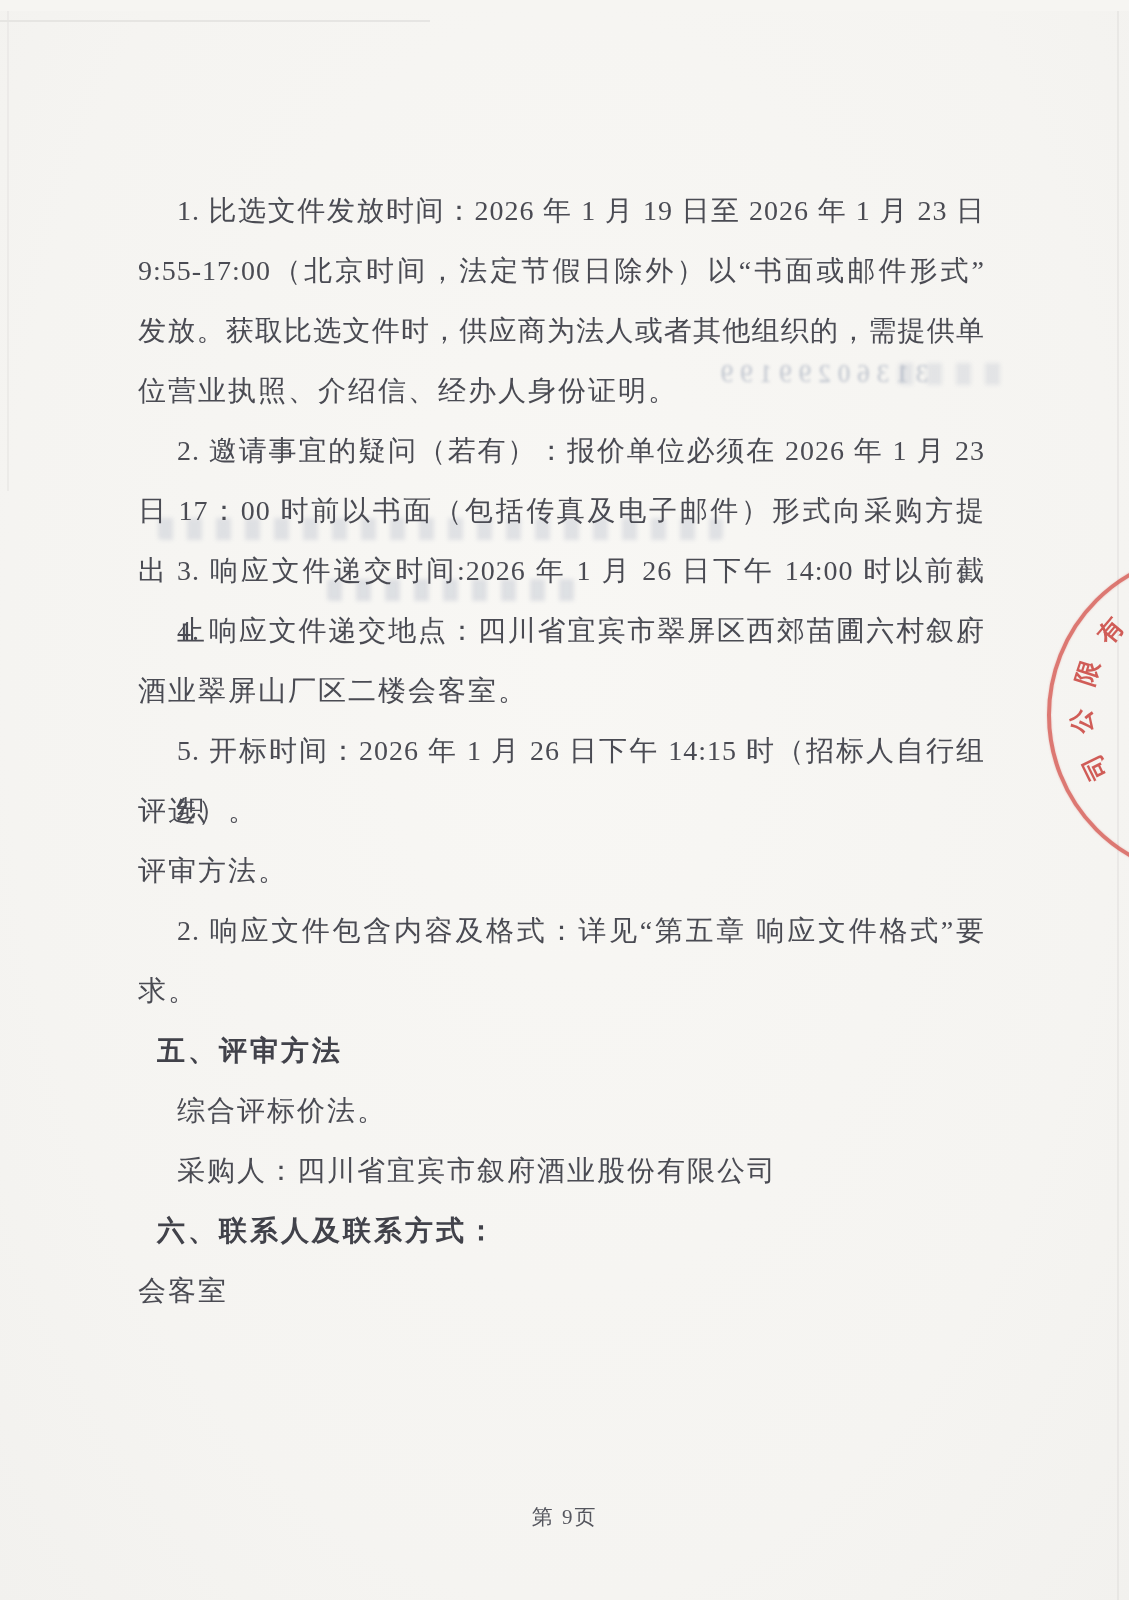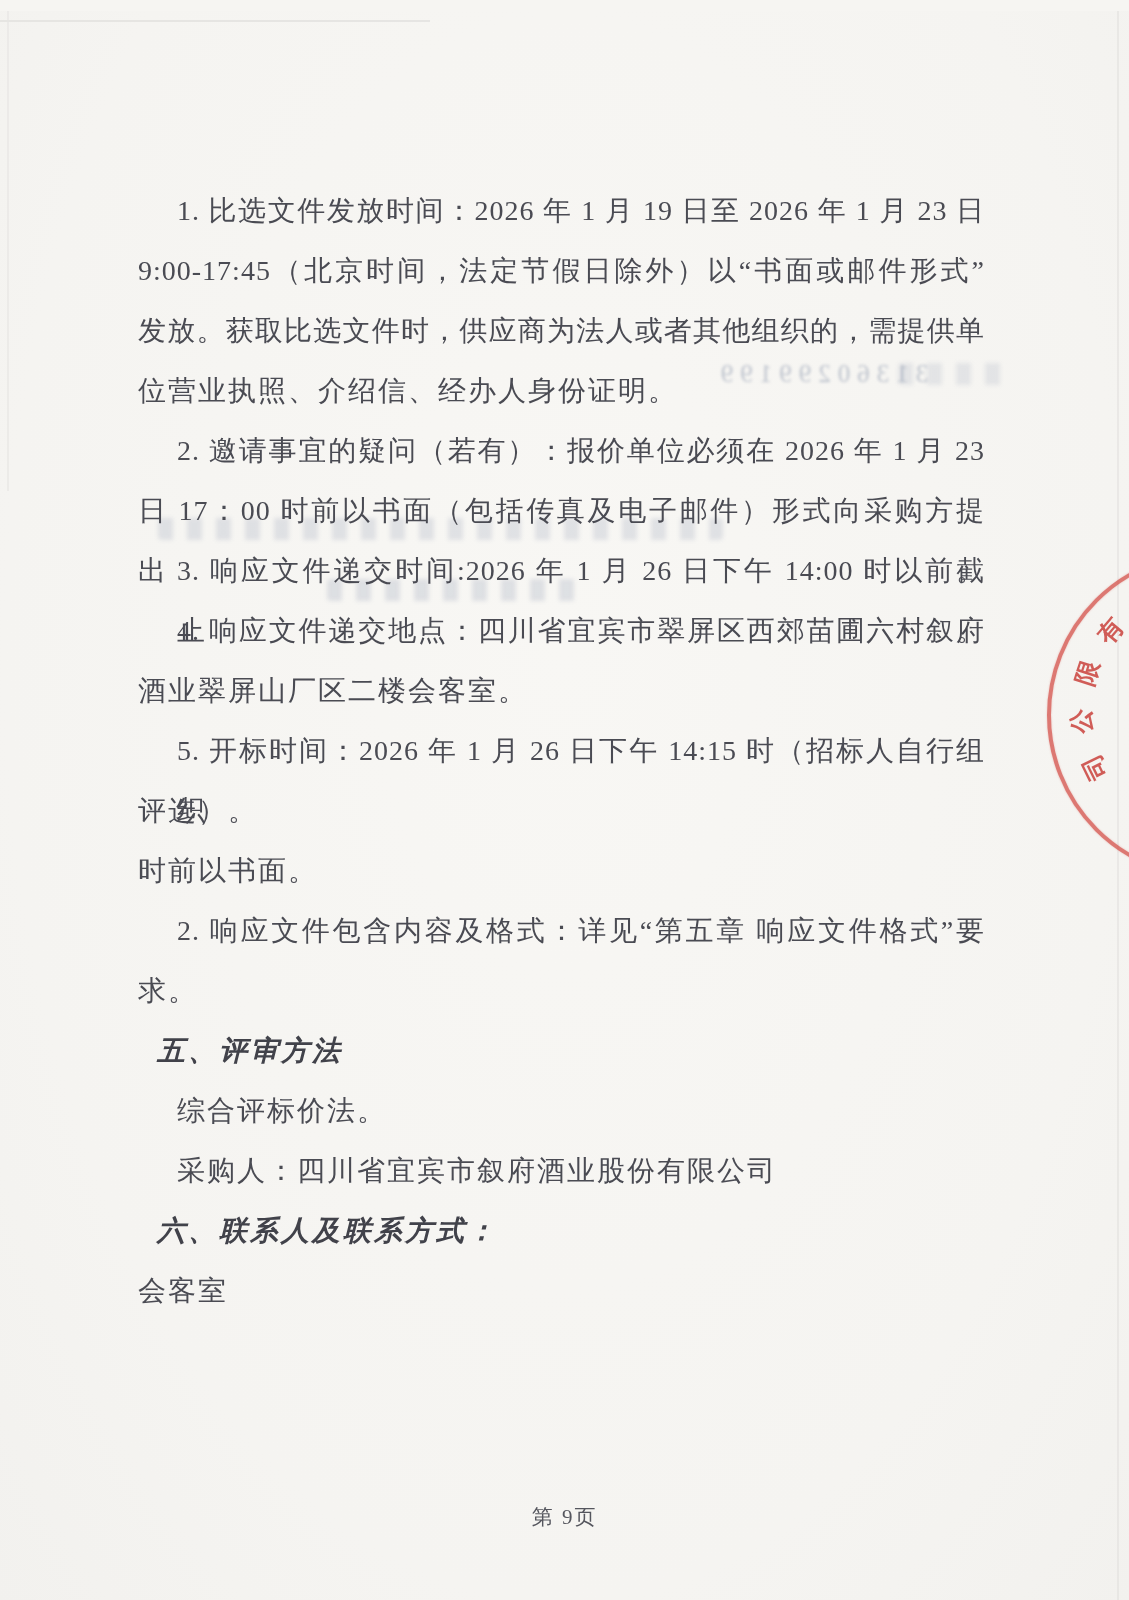--- a/index.html
+++ b/index.html
@@ -28,21 +28,21 @@
   }
   .line.wrap{white-space:normal;}
   .line.justify{
     white-space:normal;
     text-align:justify;
     text-align-last:justify;
     letter-spacing:1px;
   }
   .line.indent-para{padding-left:39px;}
   .line.indent-heading{padding-left:19px;}
-  .line.bold{font-weight:bold;color:#41424a;letter-spacing:3px;font-style:italic;}
+  .line.bold{font-weight:bold;color:#41424a;letter-spacing:3px;}
 
   .footer{
     position:absolute;left:0;top:1492px;width:100%;
     text-align:center;font-size:21px;letter-spacing:2px;color:#55565e;
   }
 
   
   .stamp-ring{
     position:absolute;left:1047px;top:540px;width:320px;height:320px;
     border-radius:50%;
@@ -87,31 +87,31 @@
   <div class="edge-left"></div>
   <div class="edge-right"></div>
 
   <div class="ghost-digits">31360299199</div>
   <div class="ghost-stripe g2"></div>
   <div class="ghost-stripe g3"></div>
   <div class="ghost-stripe g4"></div>
 
   <div class="doc-lines" id="doc-lines">
       <div class="line justify indent-para">1. 比选文件发放时间：2026 年 1 月 19 日至 2026 年 1 月 23 日</div>
-      <div class="line justify">9:00-17:45（北京时间，法定节假日除外）以“书面或邮件形式”</div>
+      <div class="line justify">9:55-17:00（北京时间，法定节假日除外）以“书面或邮件形式”</div>
       <div class="line justify">发放。获取比选文件时，供应商为法人或者其他组织的，需提供单</div>
       <div class="line wrap">位营业执照、介绍信、经办人身份证明。</div>
       <div class="line justify indent-para">2. 邀请事宜的疑问（若有）：报价单位必须在 2026 年 1 月 23</div>
       <div class="line justify">日 17：00 时前以书面（包括传真及电子邮件）形式向采购方提出。</div>
       <div class="line justify indent-para">3. 响应文件递交时间:2026 年 1 月 26 日下午 14:00 时以前截止。</div>
       <div class="line justify indent-para">4. 响应文件递交地点：四川省宜宾市翠屏区西郊苗圃六村叙府</div>
       <div class="line wrap">酒业翠屏山厂区二楼会客室。</div>
       <div class="line justify indent-para">5. 开标时间：2026 年 1 月 26 日下午 14:15 时（招标人自行组织</div>
       <div class="line wrap">评选）。</div>
-      <div class="line wrap">时前以书面。</div>
+      <div class="line wrap">评审方法。</div>
       <div class="line justify indent-para">2. 响应文件包含内容及格式：详见“第五章 响应文件格式”要</div>
       <div class="line wrap">求。</div>
       <div class="line wrap indent-heading bold">五、评审方法</div>
       <div class="line wrap indent-para">综合评标价法。</div>
       <div class="line wrap indent-para">采购人：四川省宜宾市叙府酒业股份有限公司</div>
       <div class="line wrap indent-heading bold">六、联系人及联系方式：</div>
       <div class="line wrap">会客室</div>
     </div>
 
   <div class="stamp-ring"></div>

